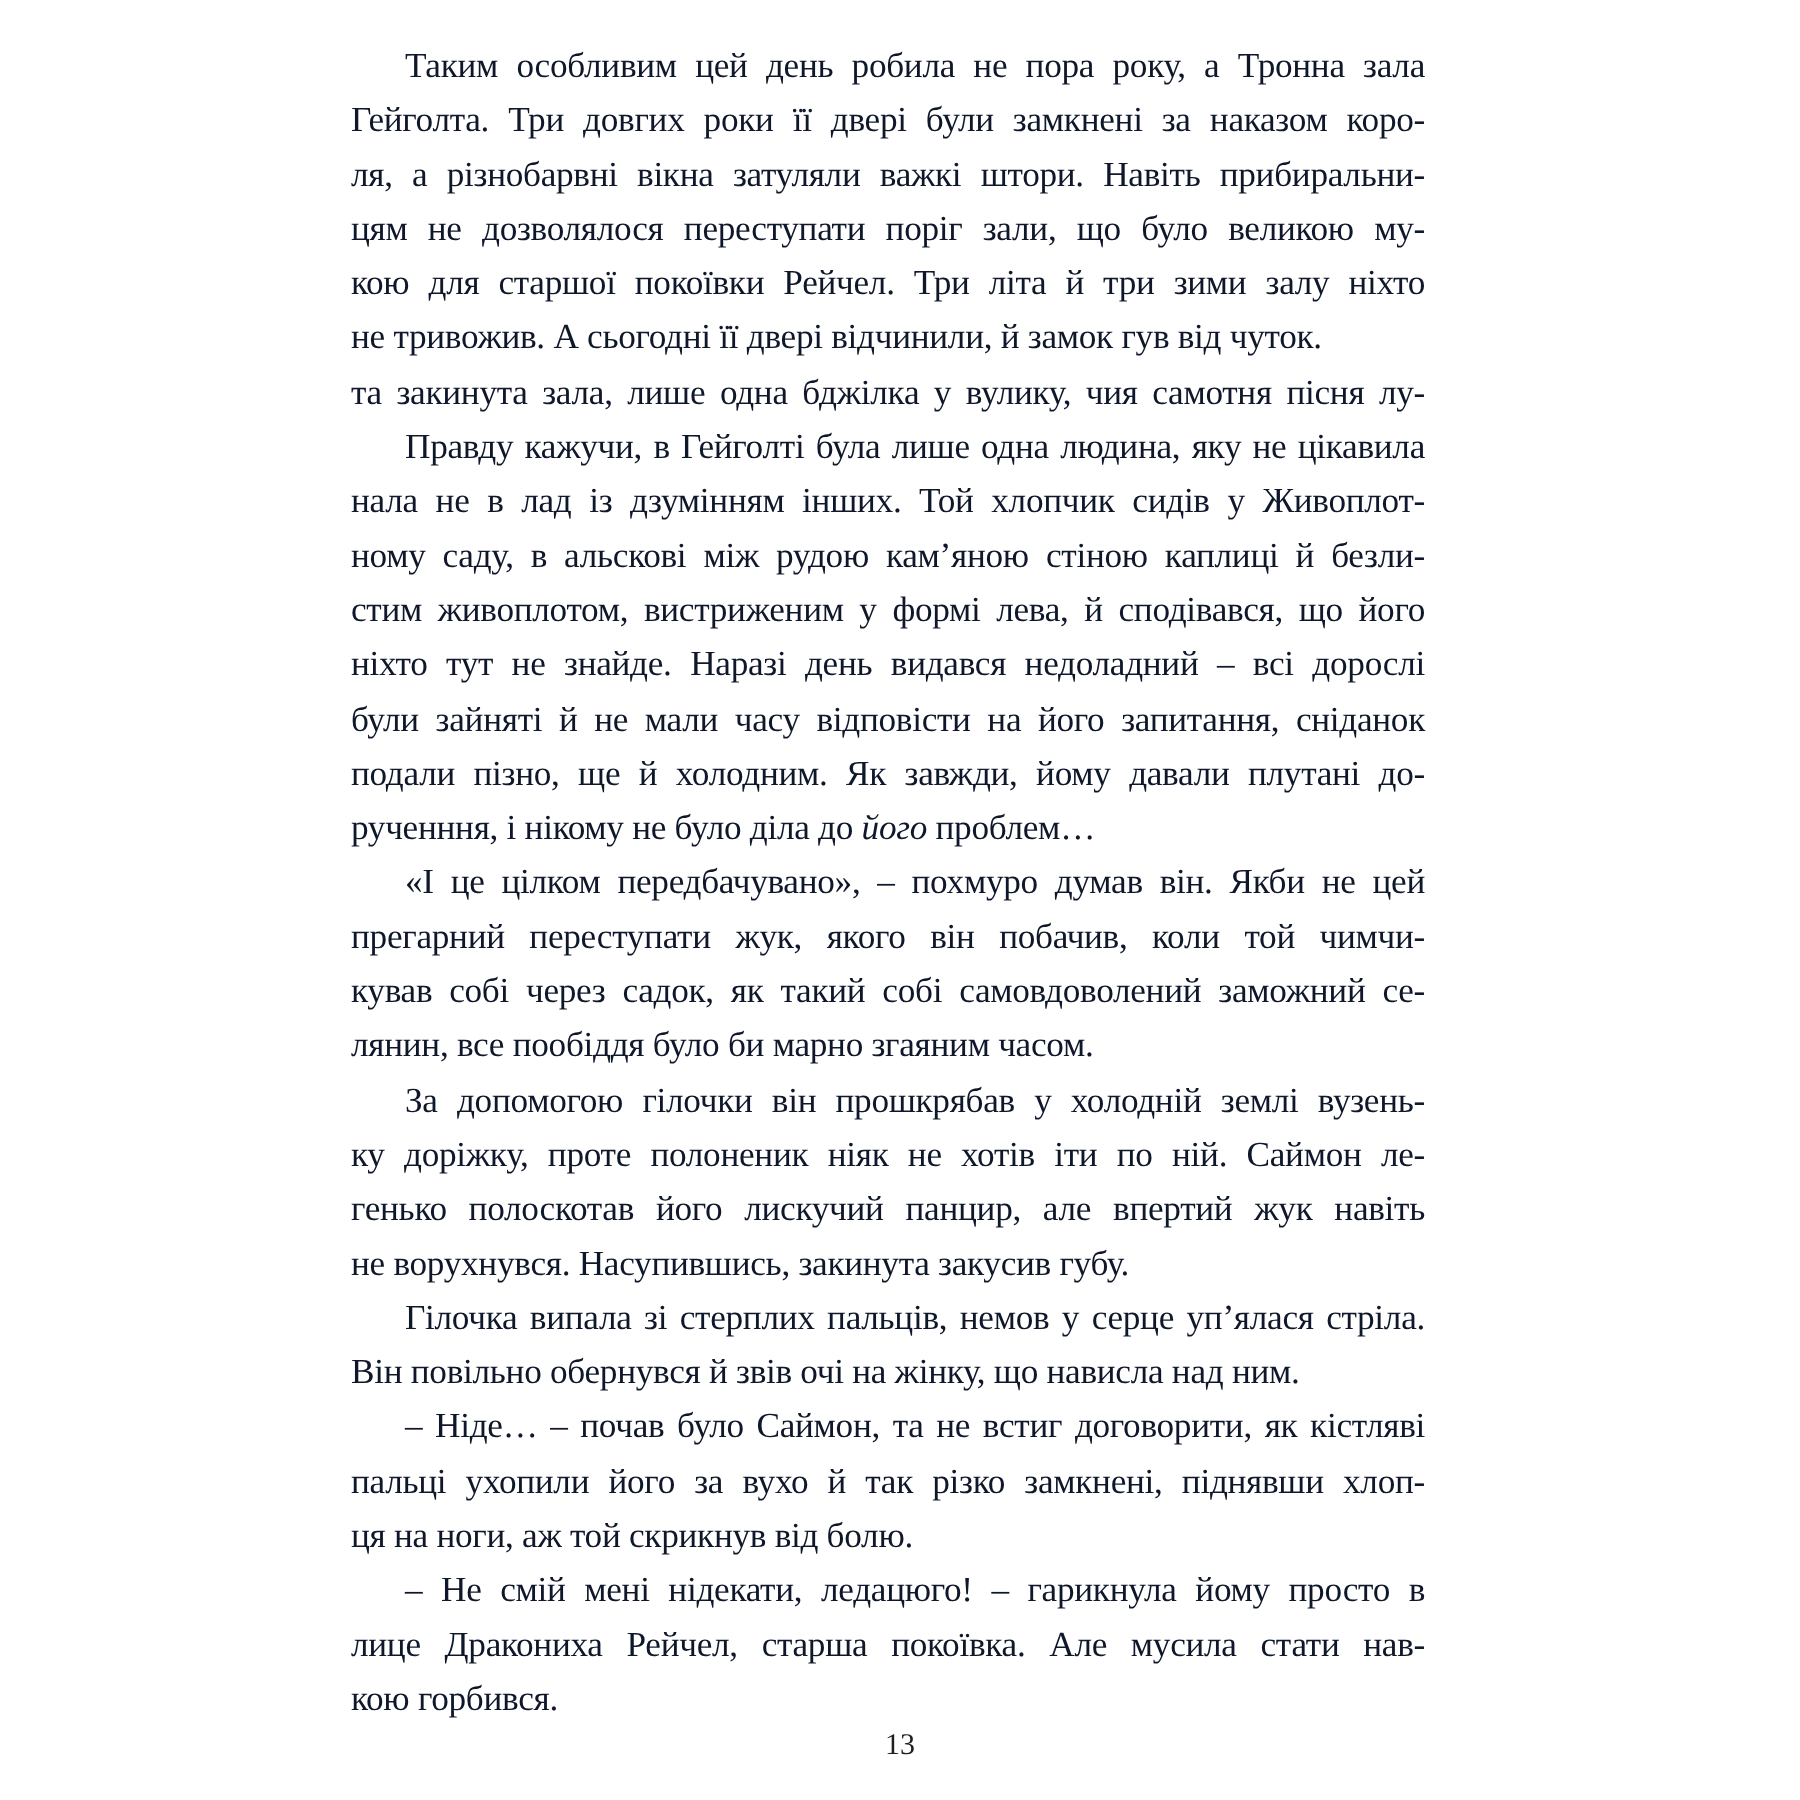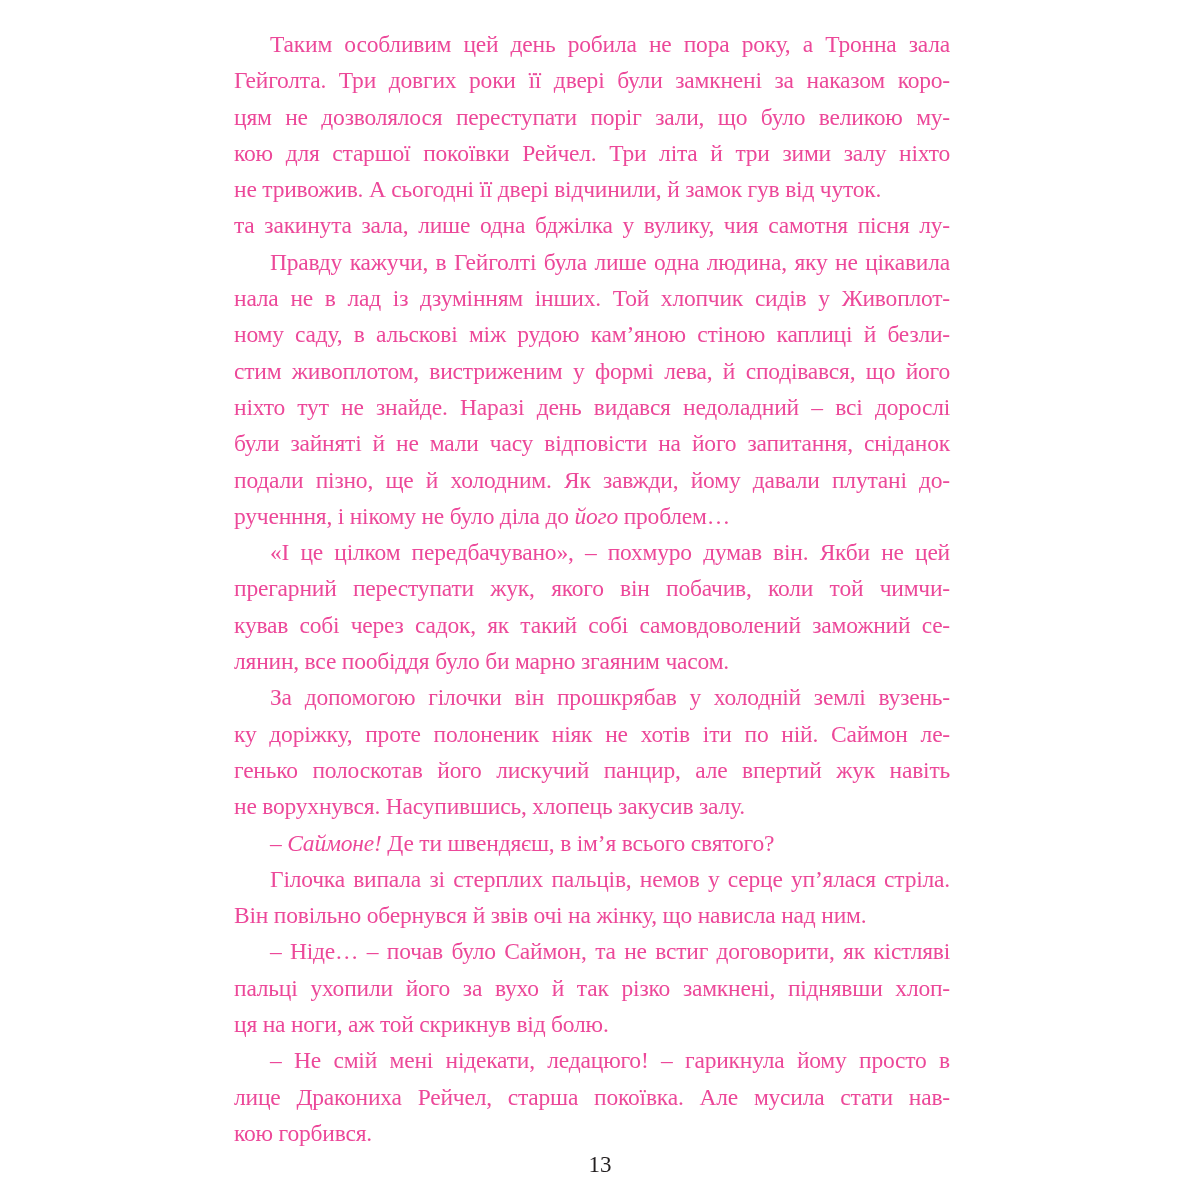--- a/index.html
+++ b/index.html
@@ -1,63 +1,63 @@
 <!DOCTYPE html>
 <html><head>
 <meta charset="utf-8">
 <style>
   html, body { margin:0; padding:0; background:#ffffff; }
   body { width:1200px; height:1200px; position:relative; overflow:hidden; }
   .page { position:absolute; left:234px; top:26px; width:716px; }
   .line {
     font-family: "Liberation Serif", "DejaVu Serif", serif;
     font-size: 23.5px;
-    color:#ec4899;
+    color:#0f172a;
     height:36.3px;
     line-height:36.3px;
     white-space:nowrap;
     text-align:justify;
     text-align-last:justify;
     letter-spacing:-0.2px;
   }
   .line.last { text-align-last:left; }
   .line.indent { padding-left:36px; }
   .line i { }
   .page-number {
     position:absolute; left:0; width:1200px; top:1152px; text-align:center;
-    font-family: "Liberation Serif", "DejaVu Serif", serif; font-size:23px; color:#231f20;
+    font-family: "Liberation Serif", "DejaVu Serif", serif; font-size:20px; color:#231f20;
   }
 </style>
 </head>
 <body>
 
 <div class="page" id="page-body">
     <div class="line indent">Таким особливим цей день робила не пора року, а Тронна зала</div>
     <div class="line">Гейголта. Три довгих роки її двері були замкнені за наказом коро-</div>
+    <div class="line">ля, а різнобарвні вікна затуляли важкі штори. Навіть прибиральни-</div>
     <div class="line">цям не дозволялося переступати поріг зали, що було великою му-</div>
     <div class="line">кою для старшої покоївки Рейчел. Три літа й три зими залу ніхто</div>
     <div class="line last">не тривожив. А сьогодні її двері відчинили, й замок гув від чуток.</div>
     <div class="line">та закинута зала, лише одна бджілка у вулику, чия самотня пісня лу-</div>
     <div class="line indent">Правду кажучи, в Гейголті була лише одна людина, яку не цікавила</div>
     <div class="line">нала не в лад із дзумінням інших. Той хлопчик сидів у Живоплот-</div>
     <div class="line">ному саду, в альскові між рудою кам’яною стіною каплиці й безли-</div>
     <div class="line">стим живоплотом, вистриженим у формі лева, й сподівався, що його</div>
     <div class="line">ніхто тут не знайде. Наразі день видався недоладний – всі дорослі</div>
     <div class="line">були зайняті й не мали часу відповісти на його запитання, сніданок</div>
     <div class="line">подали пізно, ще й холодним. Як завжди, йому давали плутані до-</div>
     <div class="line last"><span>рученння, і нікому не було діла до </span><i>його</i><span> проблем…</span></div>
     <div class="line indent">«І це цілком передбачувано», – похмуро думав він. Якби не цей</div>
     <div class="line">прегарний переступати жук, якого він побачив, коли той чимчи-</div>
     <div class="line">кував собі через садок, як такий собі самовдоволений заможний се-</div>
     <div class="line last">лянин, все пообіддя було би марно згаяним часом.</div>
     <div class="line indent">За допомогою гілочки він прошкрябав у холодній землі вузень-</div>
     <div class="line">ку доріжку, проте полоненик ніяк не хотів іти по ній. Саймон ле-</div>
     <div class="line">генько полоскотав його лискучий панцир, але впертий жук навіть</div>
-    <div class="line last">не ворухнувся. Насупившись, хлопець закусив залу.</div>
-    <div class="line indent last"><span>– </span><i>Саймоне!</i><span> Де ти швендяєш, в ім’я всього святого?</span></div>
+    <div class="line last">не ворухнувся. Насупившись, закинута закусив губу.</div>
     <div class="line indent">Гілочка випала зі стерплих пальців, немов у серце уп’ялася стріла.</div>
     <div class="line last">Він повільно обернувся й звів очі на жінку, що нависла над ним.</div>
     <div class="line indent">– Ніде… – почав було Саймон, та не встиг договорити, як кістляві</div>
     <div class="line">пальці ухопили його за вухо й так різко замкнені, піднявши хлоп-</div>
     <div class="line last">ця на ноги, аж той скрикнув від болю.</div>
     <div class="line indent">– Не смій мені нідекати, ледацюго! – гарикнула йому просто в</div>
     <div class="line">лице Дракониха Рейчел, старша покоївка. Але мусила стати нав-</div>
     <div class="line last">кою горбився.</div>
   </div>
 <div class="page-number">13</div>

